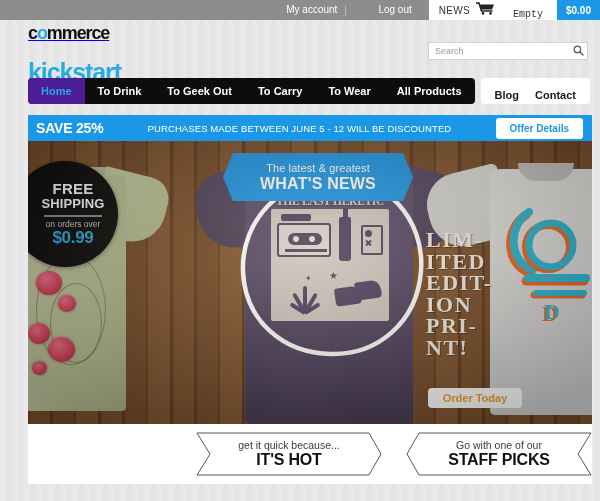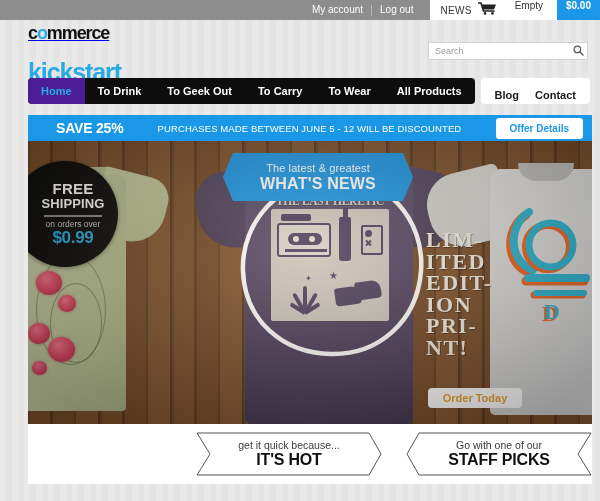--- a/index.html
+++ b/index.html
@@ -23,36 +23,37 @@
     width: 600px; height: 20px;
     display: flex; align-items: stretch;
   }
   .topbar-left { flex: 1; background: #8d8d8d; }
   .topbar-acct {
     background: #8d8d8d; display: flex; align-items: center;
     padding: 0 9px; gap: 0;
   }
   .topbar-acct a {
     color: #fff; font-size: 10px; text-decoration: none;
-    padding: 0 8px; line-height: 20px; white-space: nowrap;
+    padding: 0 8px; line-height: 20px; white-space: nowrap; margin-left: 24px;
   }
   .acct-sep { width: 1px; height: 11px; background: #b9b9b9; }
   .topbar-cart {
     background: #ffffff; display: flex; align-items: center;
     padding: 0 10px; gap: 6px;
   }
   .cart-label { font-size: 10px; color: #333; letter-spacing: .3px; }
   .cart-icon { display: block; }
   .topbar-empty {
-    background: #ffffff; display: flex; align-items: flex-start;
+    background: #ffffff; display: flex; align-items: flex-end;
     padding: 0 14px 0 8px;
+    font-family: Liberation Mono, monospace;
   }
   .topbar-empty span { font-size: 10px; color: #333; }
   .topbar-total {
-    background: #1b97e8; display: flex; 
+    background: #1b97e8; display: flex; align-items: center;
     padding: 0 9px;
   }
   .topbar-total span {
     font-size: 10px; color: #fff; font-weight: bold;
   }
 
   
   .header {
     position: absolute; top: 20px; left: 0;
     width: 600px; height: 58px;
@@ -125,21 +126,21 @@
 
   
   .promo {
     position: absolute; left: 28px; top: 115px;
     width: 564px; height: 26px;
     background: #1b97e8;
     display: flex; align-items: center;
   }
   .promo-save {
     color: #fff; font-size: 14px; font-weight: bold;
-    padding-left: 28px; letter-spacing: -0.2px;
+    padding-left: 8px; letter-spacing: -0.2px;
   }
   .promo-text {
     flex: 1; text-align: center;
     color: #fff; font-size: 9.5px; letter-spacing: 0.1px;
     padding-left: 8px; padding-right: 8px;
   }
   .promo-btn {
     background: #fff; color: #1b97e8;
     font-size: 10px; font-weight: bold;
     border: 0; border-radius: 3px;

